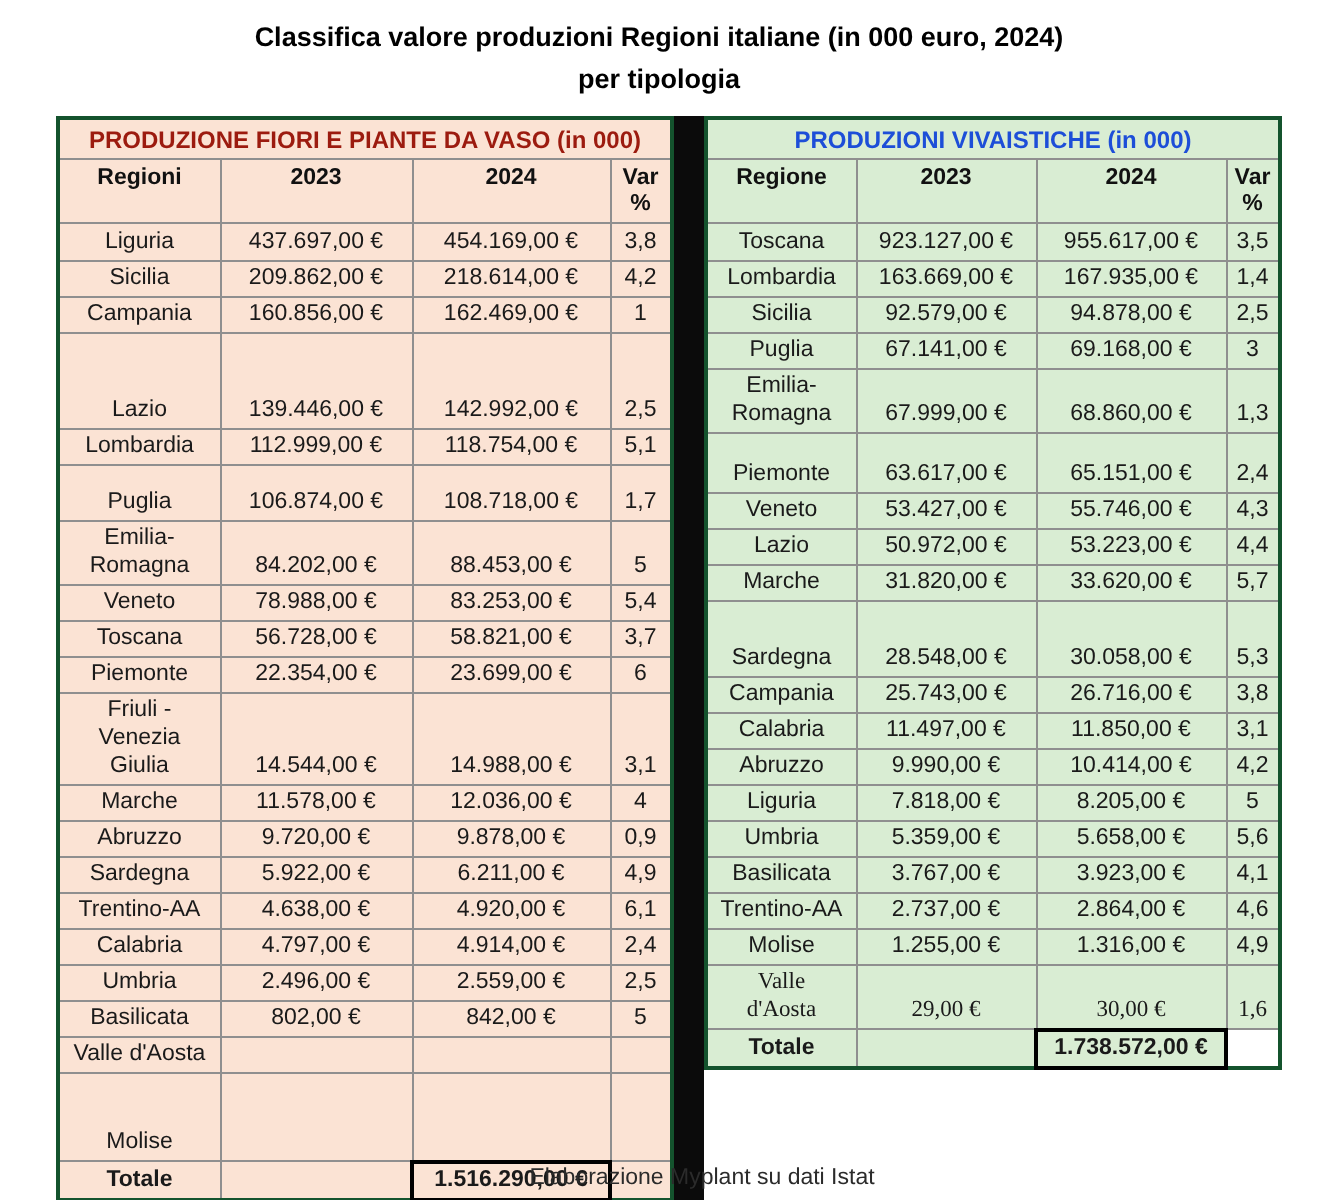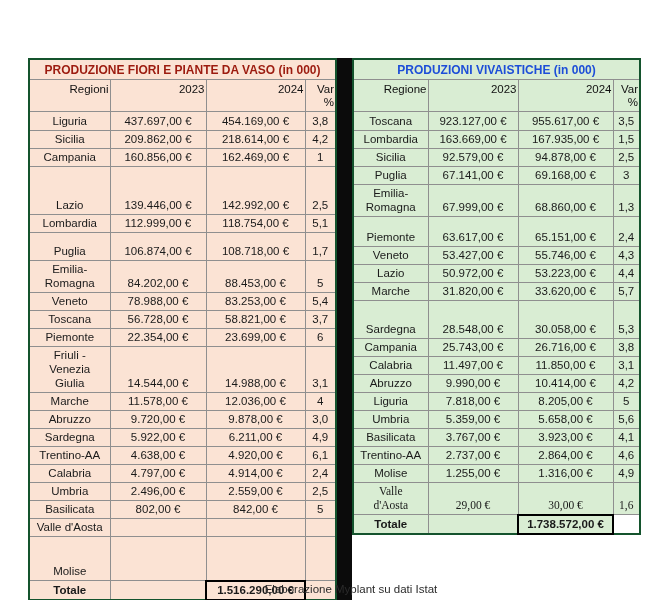--- a/index.html
+++ b/index.html
@@ -11,36 +11,40 @@
   .title{padding-top:9px;text-align:center;font-weight:bold;font-size:13.5px;line-height:1.55;color:#000;}
   .tables{position:absolute;left:28px;top:58px;display:flex;align-items:stretch;}
   .divider{width:15px;background:#0b0b0b;}
   table.grid-table{border-collapse:collapse;table-layout:fixed;border:2px solid #14532d;height:1px;}
   .grid-table th,.grid-table td{border:1px solid #8f8f8f;overflow:hidden;}
   .t-left th,.t-left td{background:#FBE3D4;}
   .t-right th,.t-right td{background:#D9EDD3;}
   .band th{height:17px;font-size:12px;font-weight:bold;text-align:center;vertical-align:middle;padding:1px 0;}
   .t-left .band th{color:#9C1B0F;}
   .t-right .band th{color:#1d4ed8;}
-  .cols th{height:27px;font-size:11.5px;line-height:13px;font-weight:normal;vertical-align:top;padding-top:3px;text-align:right;color:#111;}
+  .cols th{height:27px;font-size:11.5px;line-height:13px;font-weight:bold;vertical-align:top;padding-top:3px;text-align:center;color:#111;}
   .grid-table td{font-size:11.5px;line-height:14px;text-align:center;vertical-align:bottom;padding:1px 2px 2px;}
   td.region-cell{white-space:pre-line;}
   tr.total-row td{font-weight:bold;}
   td.total-value{border:2px solid #000;margin-top:36px;}
   td.cut{background:#ffffff;}
   .footer{
     position:absolute;top:583px;left:0;width:100%;box-sizing:border-box;
     padding-left:43px;text-align:center;font-size:11.5px;color:#2b2b2b;
   }
 </style>
 </head>
 <body>
 
 <div class="page">
 
+  <div class="title">
+    <div>Classifica valore produzioni Regioni italiane (in 000 euro, 2024)</div>
+    <div>per tipologia</div>
+  </div>
 
   <div class="tables">
 
     <table class="grid-table t-left">
       <colgroup>
         <col style="width:81px">
           <col style="width:96px">
           <col style="width:99px">
           <col style="width:31px">
       </colgroup>
@@ -127,21 +131,21 @@
           <tr style="height: 17px;">
             <td class="region-cell">Marche</td>
             <td class="num-cell">11.578,00 €</td>
             <td class="num-cell">12.036,00 €</td>
             <td class="var-cell">4</td>
           </tr>
           <tr style="height: 17px;">
             <td class="region-cell">Abruzzo</td>
             <td class="num-cell">9.720,00 €</td>
             <td class="num-cell">9.878,00 €</td>
-            <td class="var-cell">3,0</td>
+            <td class="var-cell">0,9</td>
           </tr>
           <tr style="height: 17px;">
             <td class="region-cell">Sardegna</td>
             <td class="num-cell">5.922,00 €</td>
             <td class="num-cell">6.211,00 €</td>
             <td class="var-cell">4,9</td>
           </tr>
           <tr style="height: 17px;">
             <td class="region-cell">Trentino-AA</td>
             <td class="num-cell">4.638,00 €</td>
@@ -211,21 +215,21 @@
           <tr style="height: 19px;">
             <td class="region-cell">Toscana</td>
             <td class="num-cell">923.127,00 €</td>
             <td class="num-cell">955.617,00 €</td>
             <td class="var-cell">3,5</td>
           </tr>
           <tr style="height: 17px;">
             <td class="region-cell">Lombardia</td>
             <td class="num-cell">163.669,00 €</td>
             <td class="num-cell">167.935,00 €</td>
-            <td class="var-cell">1,5</td>
+            <td class="var-cell">1,4</td>
           </tr>
           <tr style="height: 17px;">
             <td class="region-cell">Sicilia</td>
             <td class="num-cell">92.579,00 €</td>
             <td class="num-cell">94.878,00 €</td>
             <td class="var-cell">2,5</td>
           </tr>
           <tr style="height: 17px;">
             <td class="region-cell">Puglia</td>
             <td class="num-cell">67.141,00 €</td>

